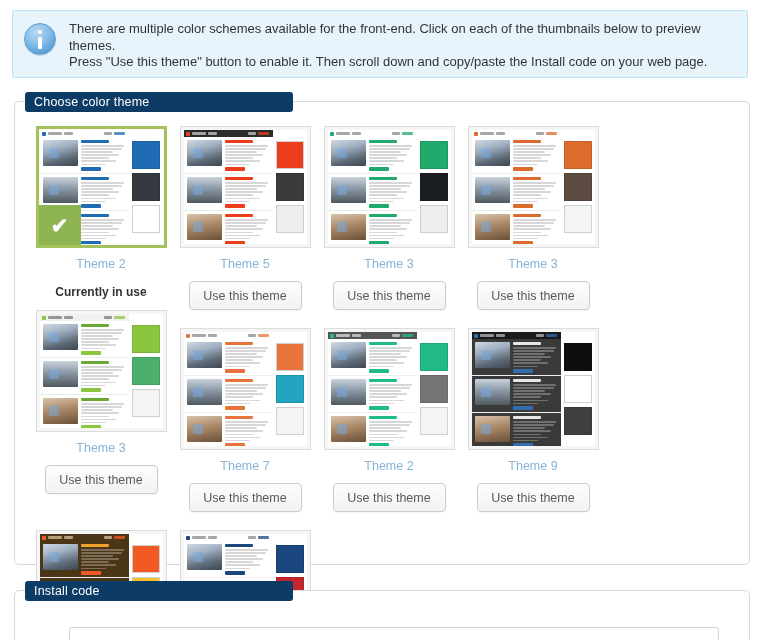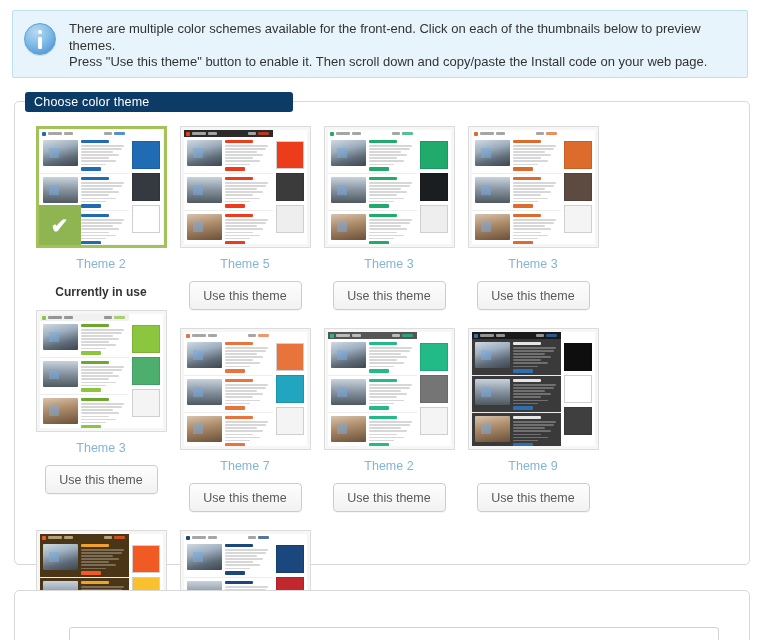--- a/index.html
+++ b/index.html
@@ -900,14 +900,15 @@
               <div class="swatch" style="background: rgb(193, 39, 45);"></div>
               <div class="swatch pale" style="background: rgb(233, 237, 242);"></div>
             </div>
           </div>
         </div>
       </div>
     </div>
 </div>
 
 <div class="panel" id="panel-install">
+  <div class="panel-legend" id="legend-install">Install code</div>
   <div class="install-input"></div>
 </div>
 
 </body></html>

